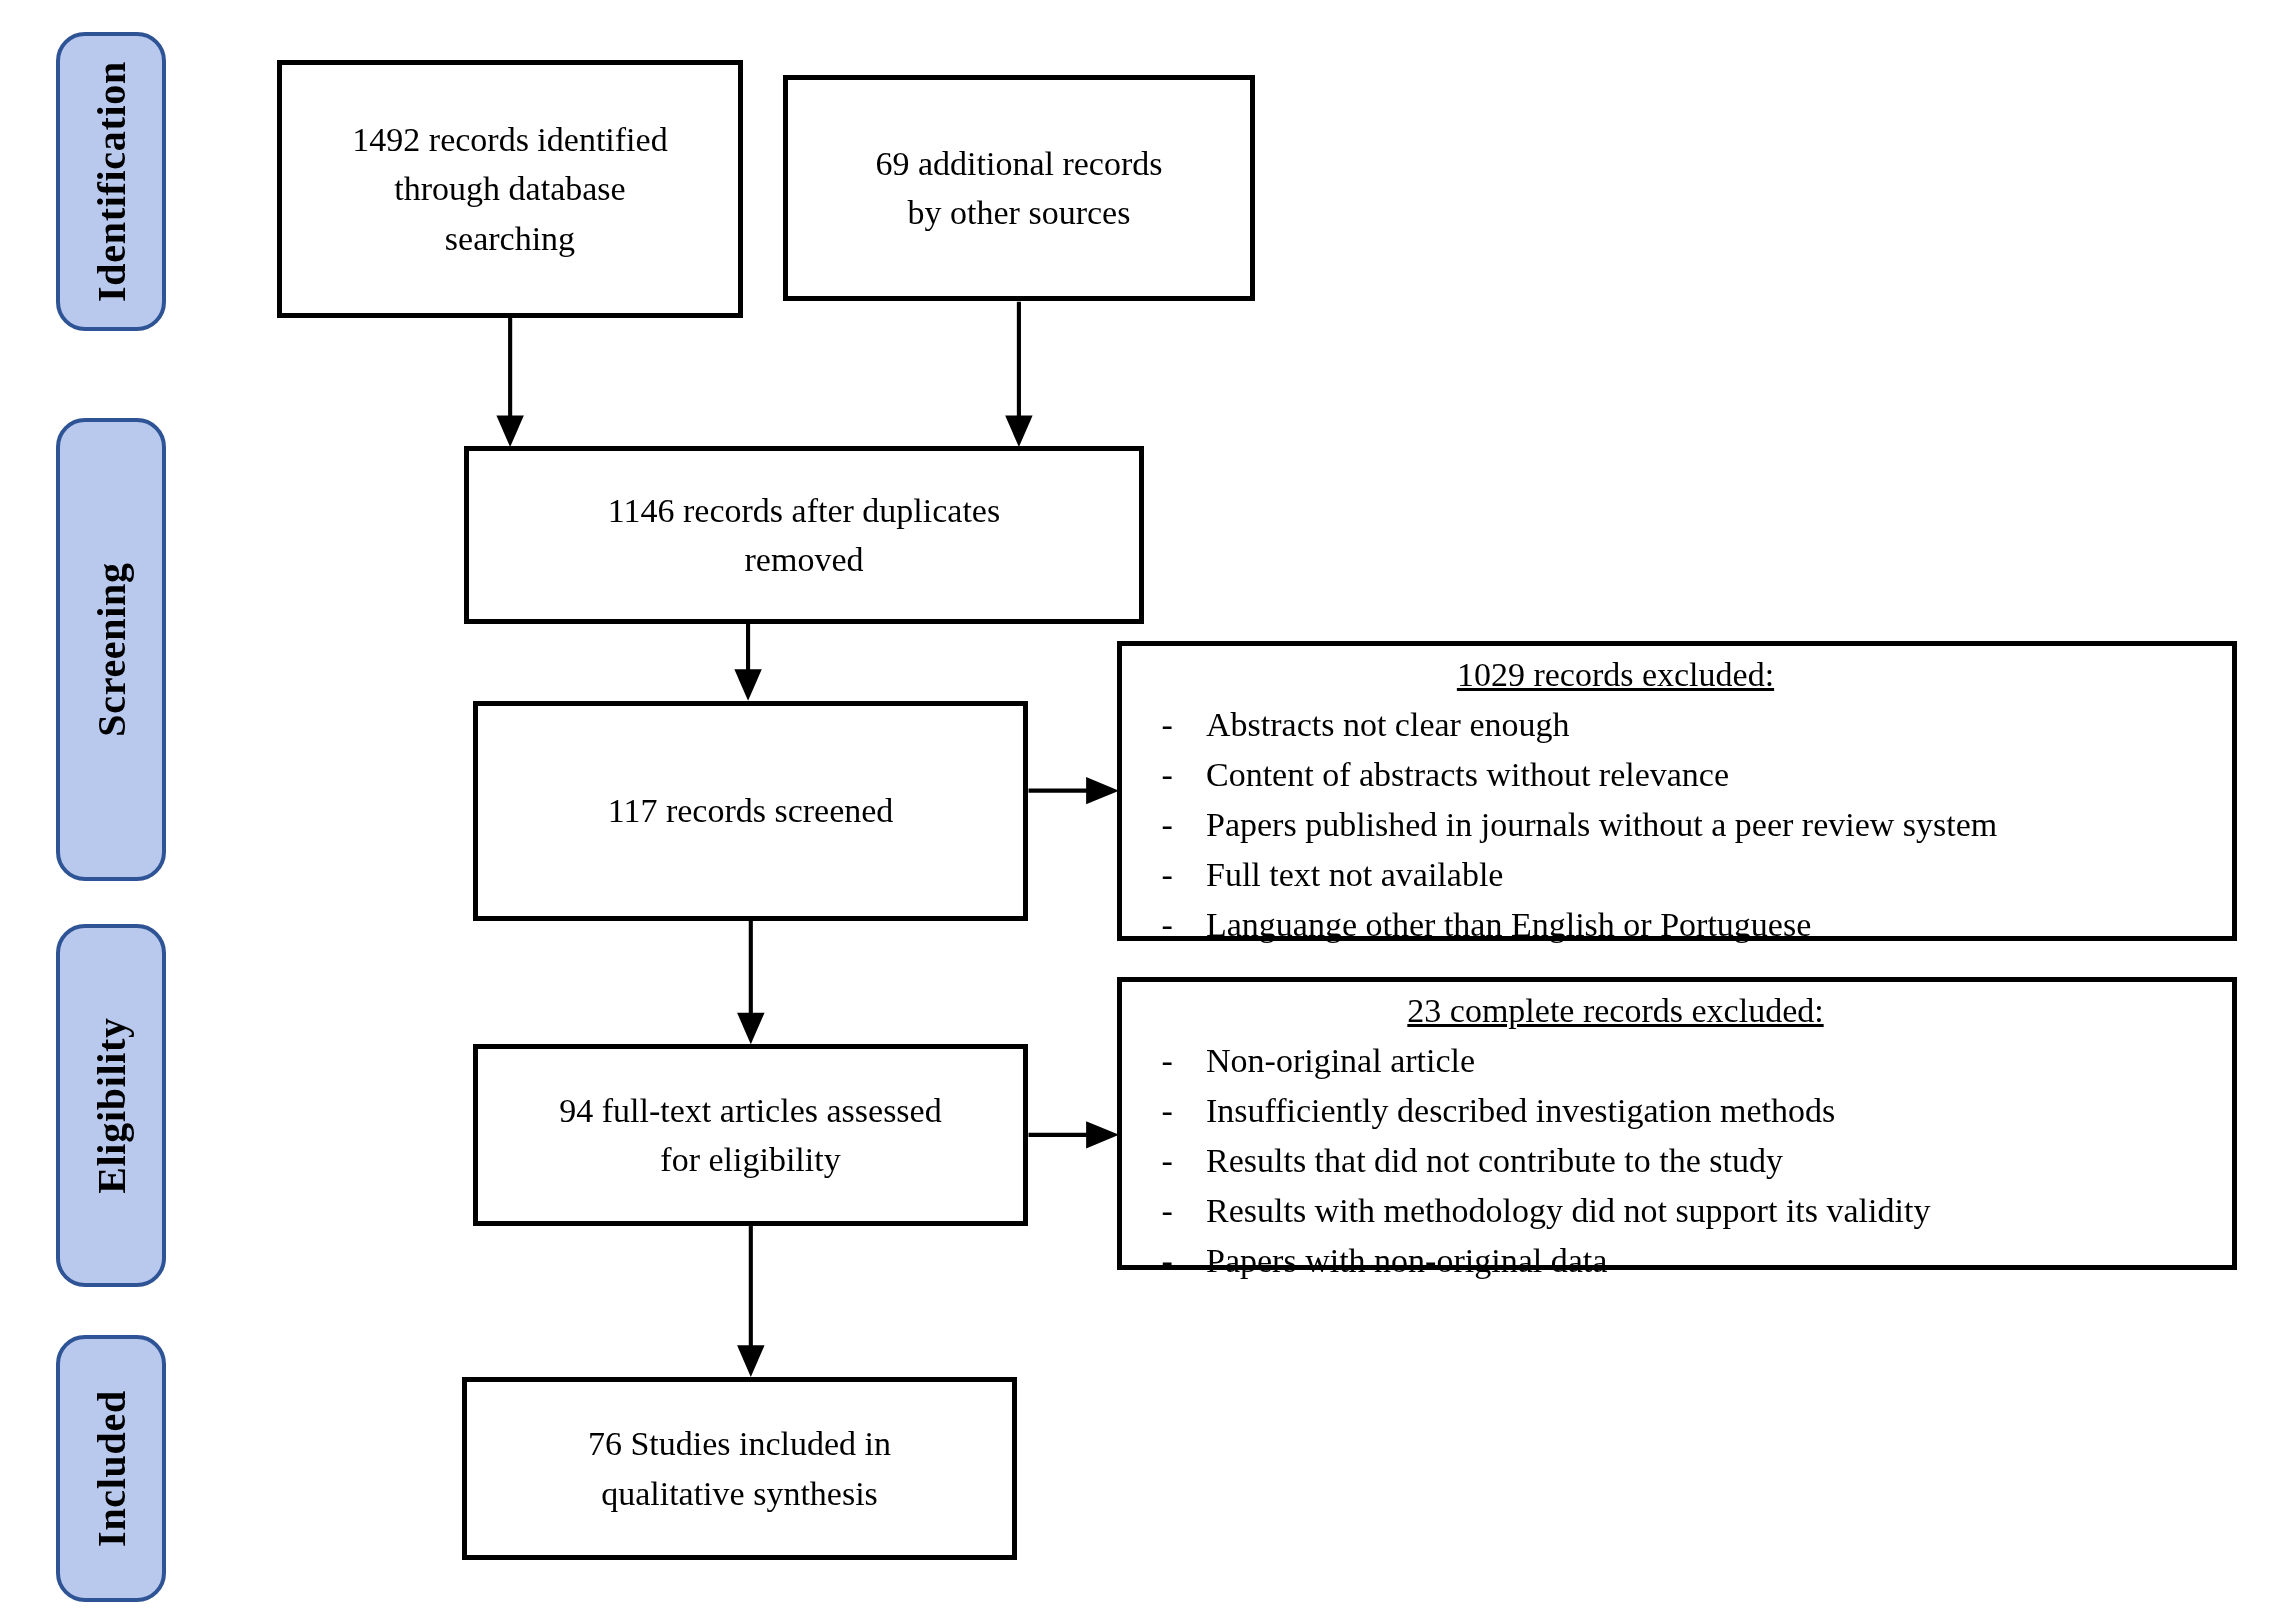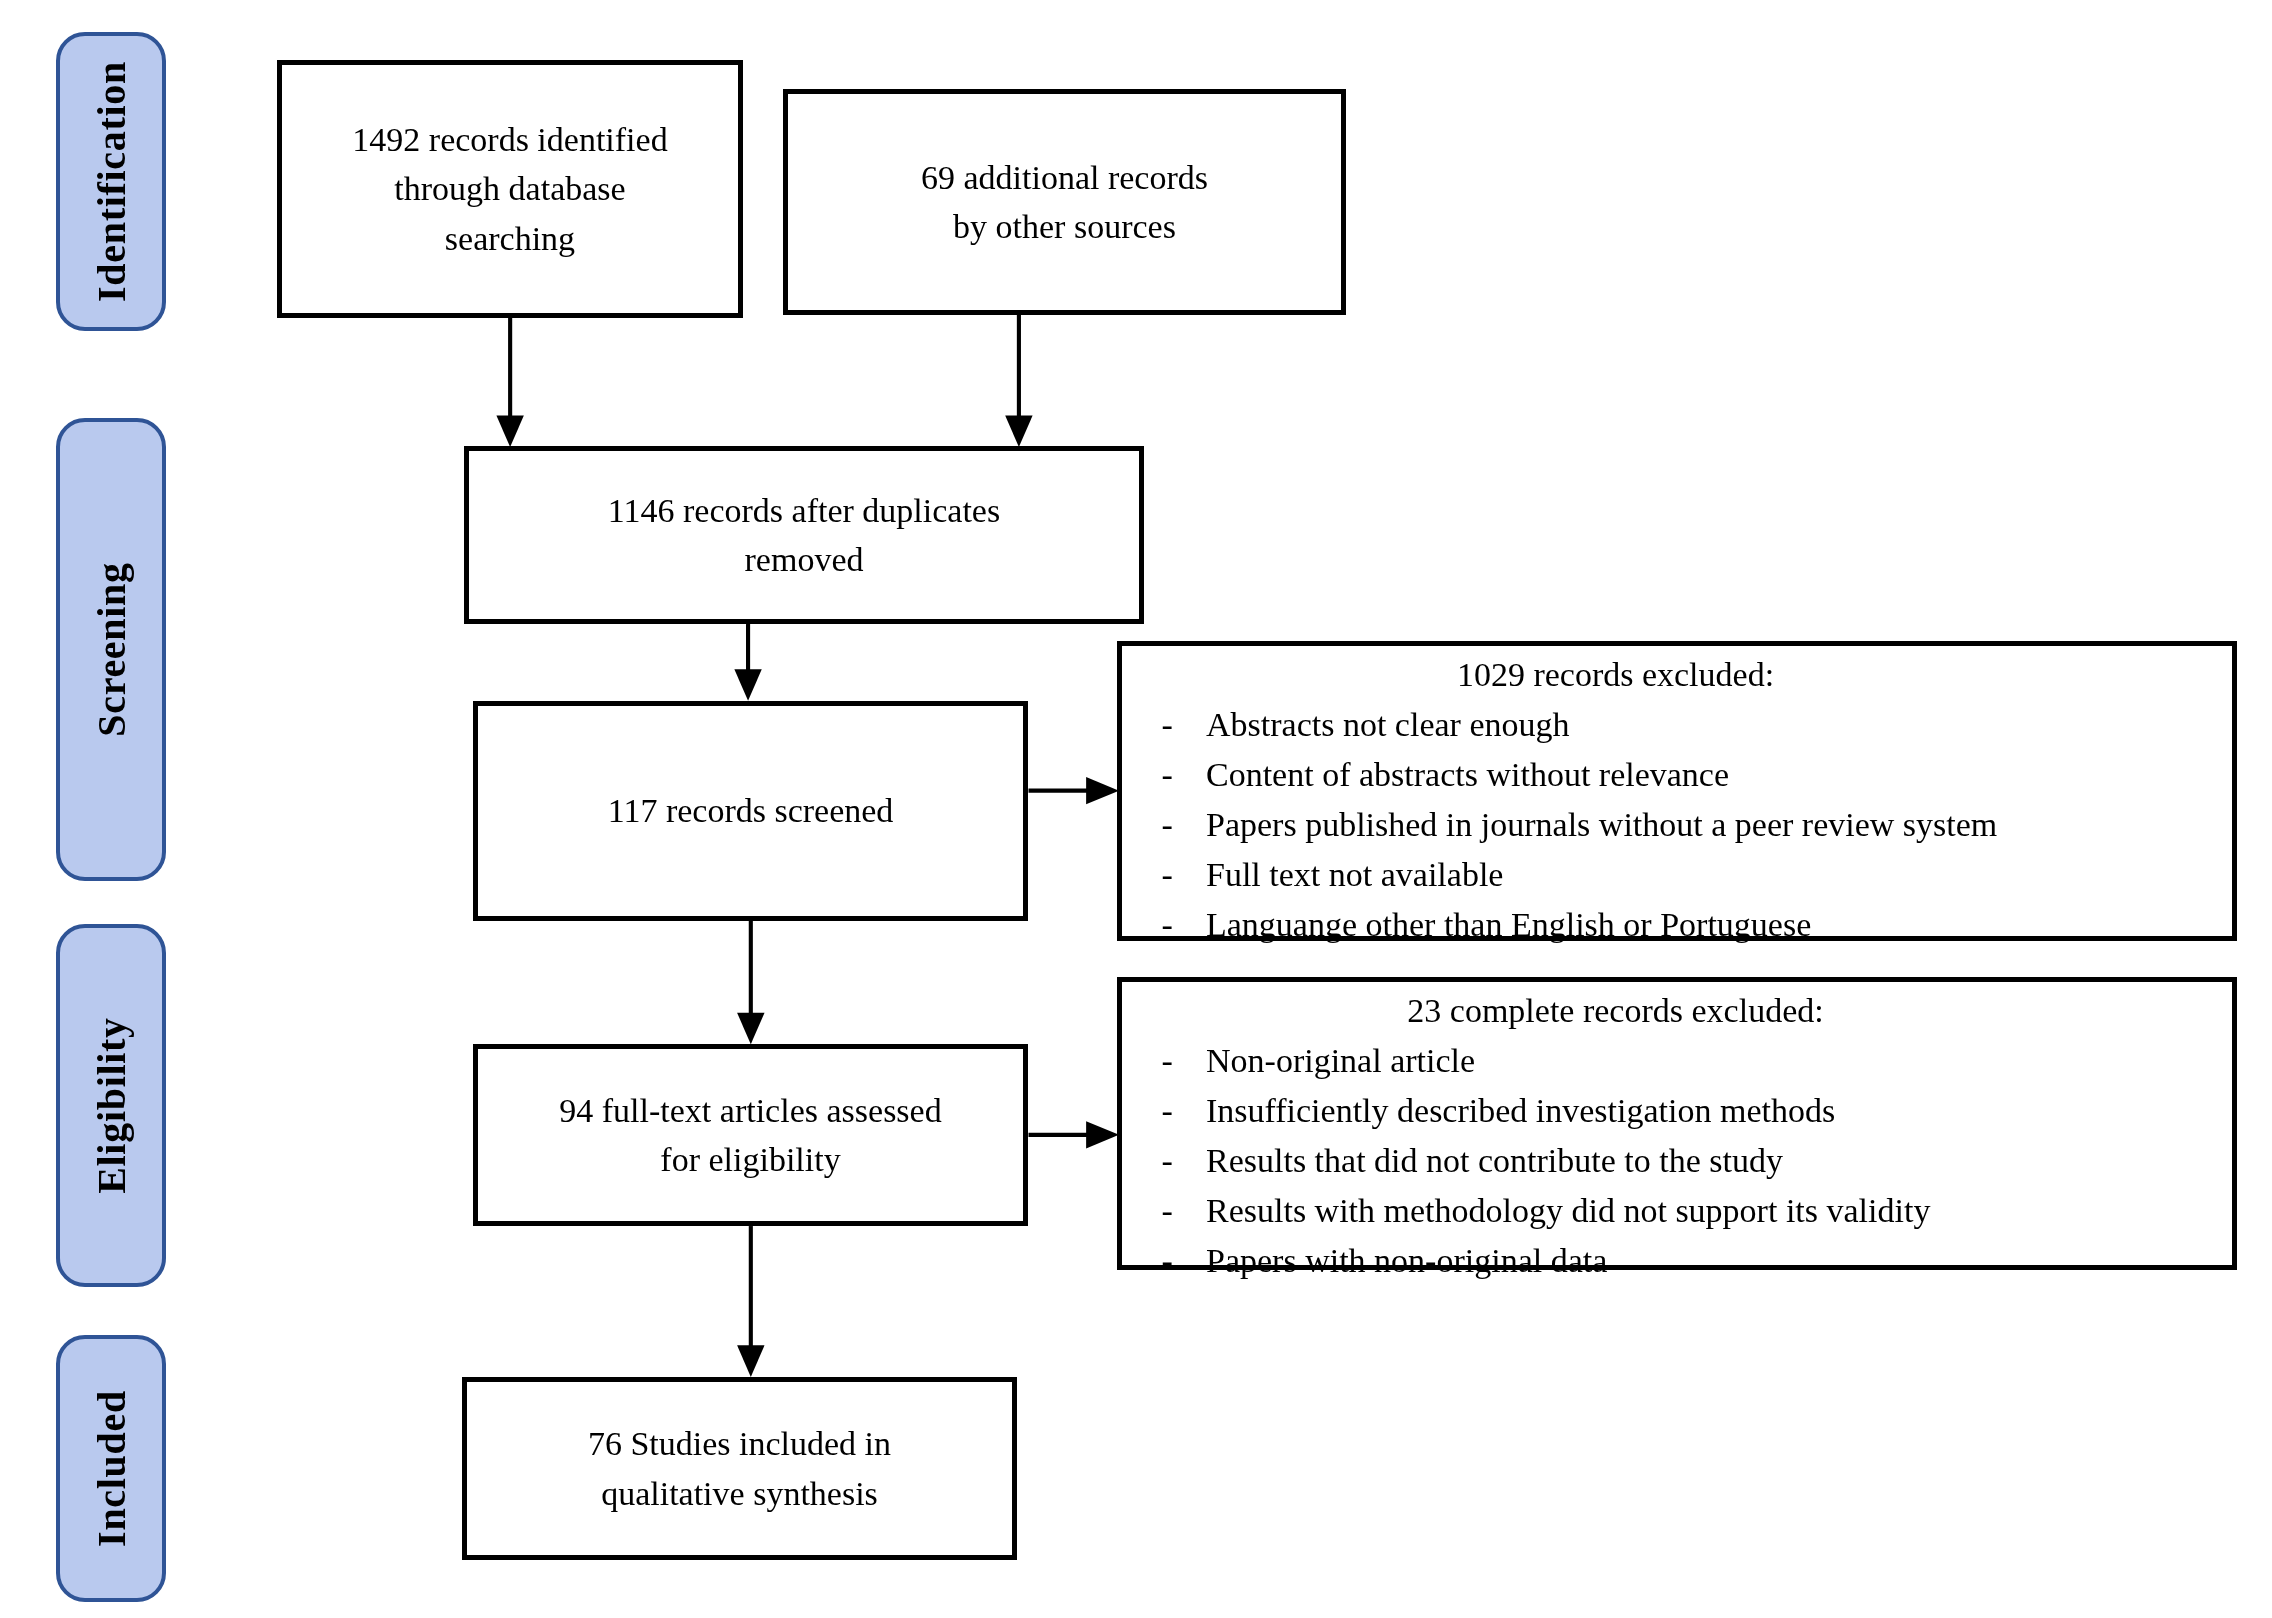--- a/index.html
+++ b/index.html
@@ -53,20 +53,21 @@
     background:#ffffff;
     border:5.5px solid var(--box-border);
     box-sizing:border-box;
     font-size:34px;
     line-height:1.47;
     padding:4.1px 19px 0 19px;
   }
   .xtitle{
     text-align:center;
     padding-right:123px;
+    text-decoration:underline;
   }
   .xitem{
     position:relative;
     padding-left:65px;
   }
   .xitem::before{
     content:"-";
     position:absolute;
     left:20.6px;top:0;
   }
@@ -128,21 +129,21 @@
   </svg>
 
   <div class="fbox" style="left:277px;top:60px;width:466px;height:258px">
     <div>
       <span class="tline">1492 records identified</span>
       <span class="tline">through database</span>
       <span class="tline">searching</span>
     </div>
   </div>
 
-  <div class="fbox" style="left:783px;top:89px;width:563px;height:226px">
+  <div class="fbox" style="left:783px;top:75px;width:472px;height:226px">
     <div>
       <span class="tline">69 additional records</span>
       <span class="tline">by other sources</span>
     </div>
   </div>
 
   <div class="fbox" style="left:464px;top:446px;width:680px;height:178px">
     <div>
       <span class="tline">1146 records after duplicates</span>
       <span class="tline">removed</span>

